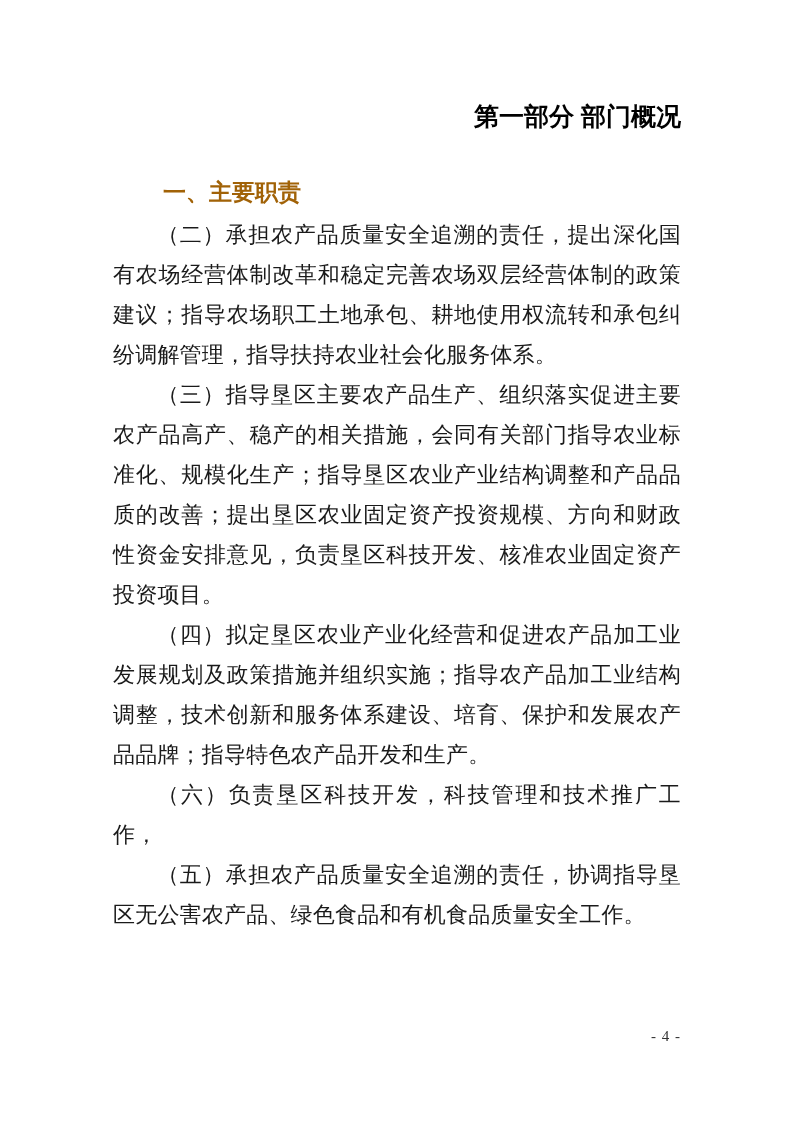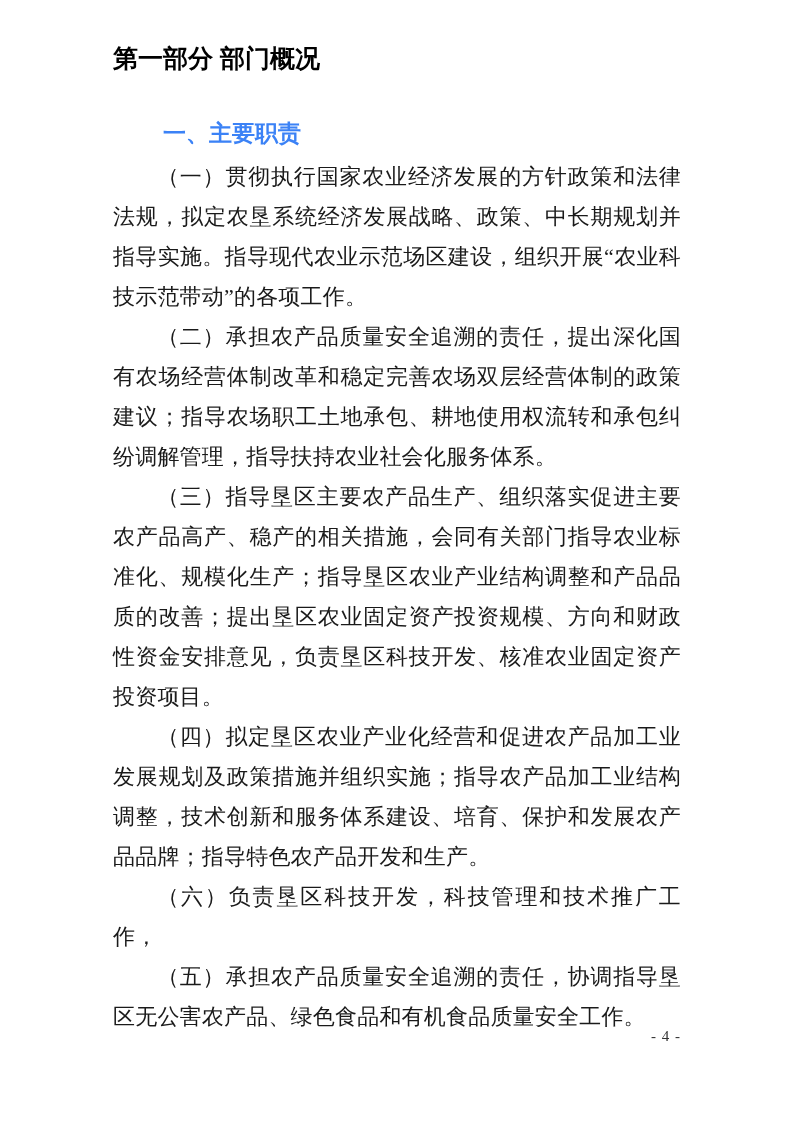--- a/index.html
+++ b/index.html
@@ -17,37 +17,37 @@
     font-family: "Liberation Serif", serif;
   }
   .content {
     position: absolute;
     left: 113px;
     right: 113px;
     top: 0;
   }
   .doc-title {
     margin: 0;
-    padding-top: 42px;
-    text-align: left;
+    padding-top: 100px;
+    text-align: right;
     font-family: "Liberation Sans", sans-serif;
     font-size: 25px;
     line-height: 32px;
     font-weight: bold;
     color: #000000;
     white-space: pre;
   }
   .section-heading {
     margin: 46px 0 4px 0;
-    font-family: Liberation Mono, monospace;
+    font-family: Liberation Serif, serif;
     font-size: 23px;
     line-height: 30px;
     font-weight: bold;
     text-indent: 50px;
-    color: #3b82f6;
+    color: #a16207;
   }
   .body-block {
     margin-top: 7px;
   }
   .body-para {
     margin: 0;
     font-family: "Liberation Serif", serif;
     font-size: 22px;
     line-height: 40px;
     text-align: justify;
@@ -68,21 +68,20 @@
   }
 </style>
 </head>
 <body>
 
 <div class="page">
   <div class="content">
     <h1 class="doc-title">第一部分 部门概况</h1>
     <h2 class="section-heading">一、主要职责</h2>
     <div class="body-block">
-      <p class="body-para">（一）贯彻执行国家农业经济发展的方针政策和法律法规，拟定农垦系统经济发展战略、政策、中长期规划并指导实施。指导现代农业示范场区建设，组织开展“农业科技示范带动”的各项工作。</p>
       <p class="body-para">（二）承担农产品质量安全追溯的责任，提出深化国有农场经营体制改革和稳定完善农场双层经营体制的政策建议；指导农场职工土地承包、耕地使用权流转和承包纠纷调解管理，指导扶持农业社会化服务体系。</p>
       <p class="body-para">（三）指导垦区主要农产品生产、组织落实促进主要农产品高产、稳产的相关措施，会同有关部门指导农业标准化、规模化生产；指导垦区农业产业结构调整和产品品质的改善；提出垦区农业固定资产投资规模、方向和财政性资金安排意见，负责垦区科技开发、核准农业固定资产投资项目。</p>
       <p class="body-para">（四）拟定垦区农业产业化经营和促进农产品加工业发展规划及政策措施并组织实施；指导农产品加工业结构调整，技术创新和服务体系建设、培育、保护和发展农产品品牌；指导特色农产品开发和生产。</p>
       <p class="body-para">（六）负责垦区科技开发，科技管理和技术推广工作，</p>
       <p class="body-para">（五）承担农产品质量安全追溯的责任，协调指导垦区无公害农产品、绿色食品和有机食品质量安全工作。</p>
     </div>
   </div>
   <div class="page-number">- 4 -</div>
 </div>
 

